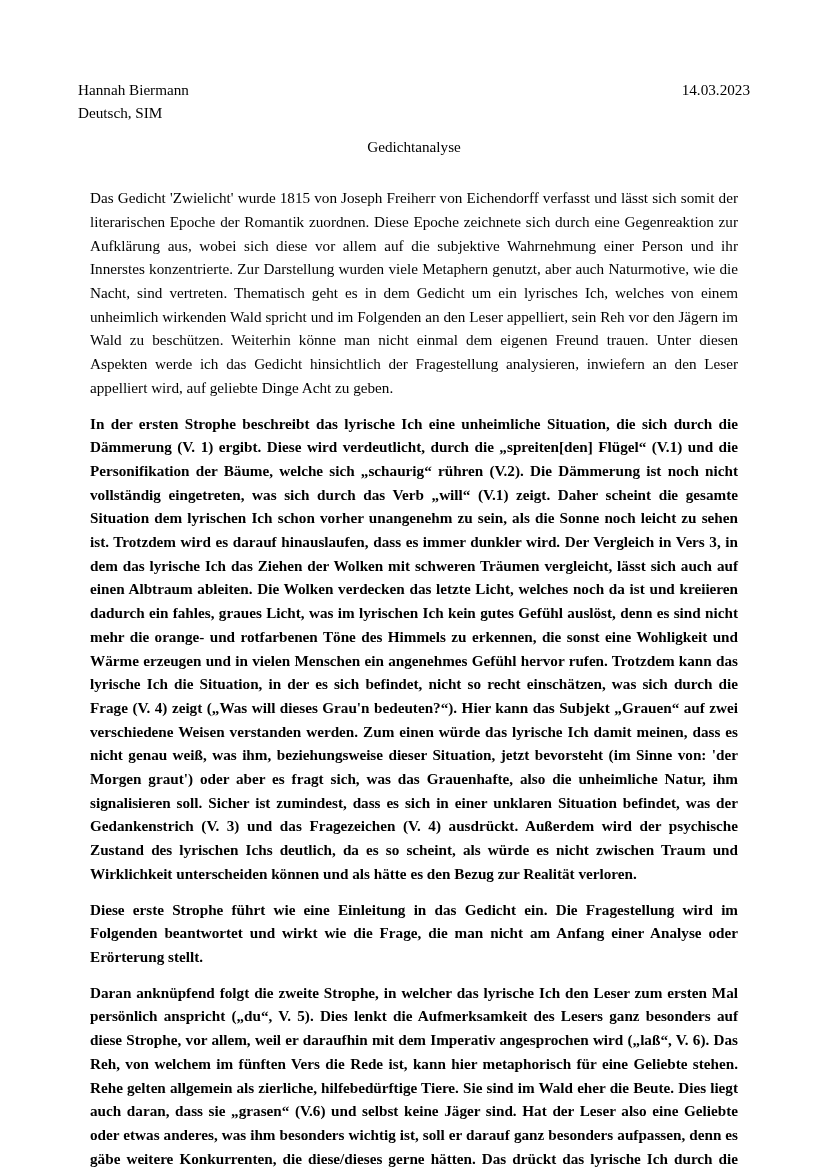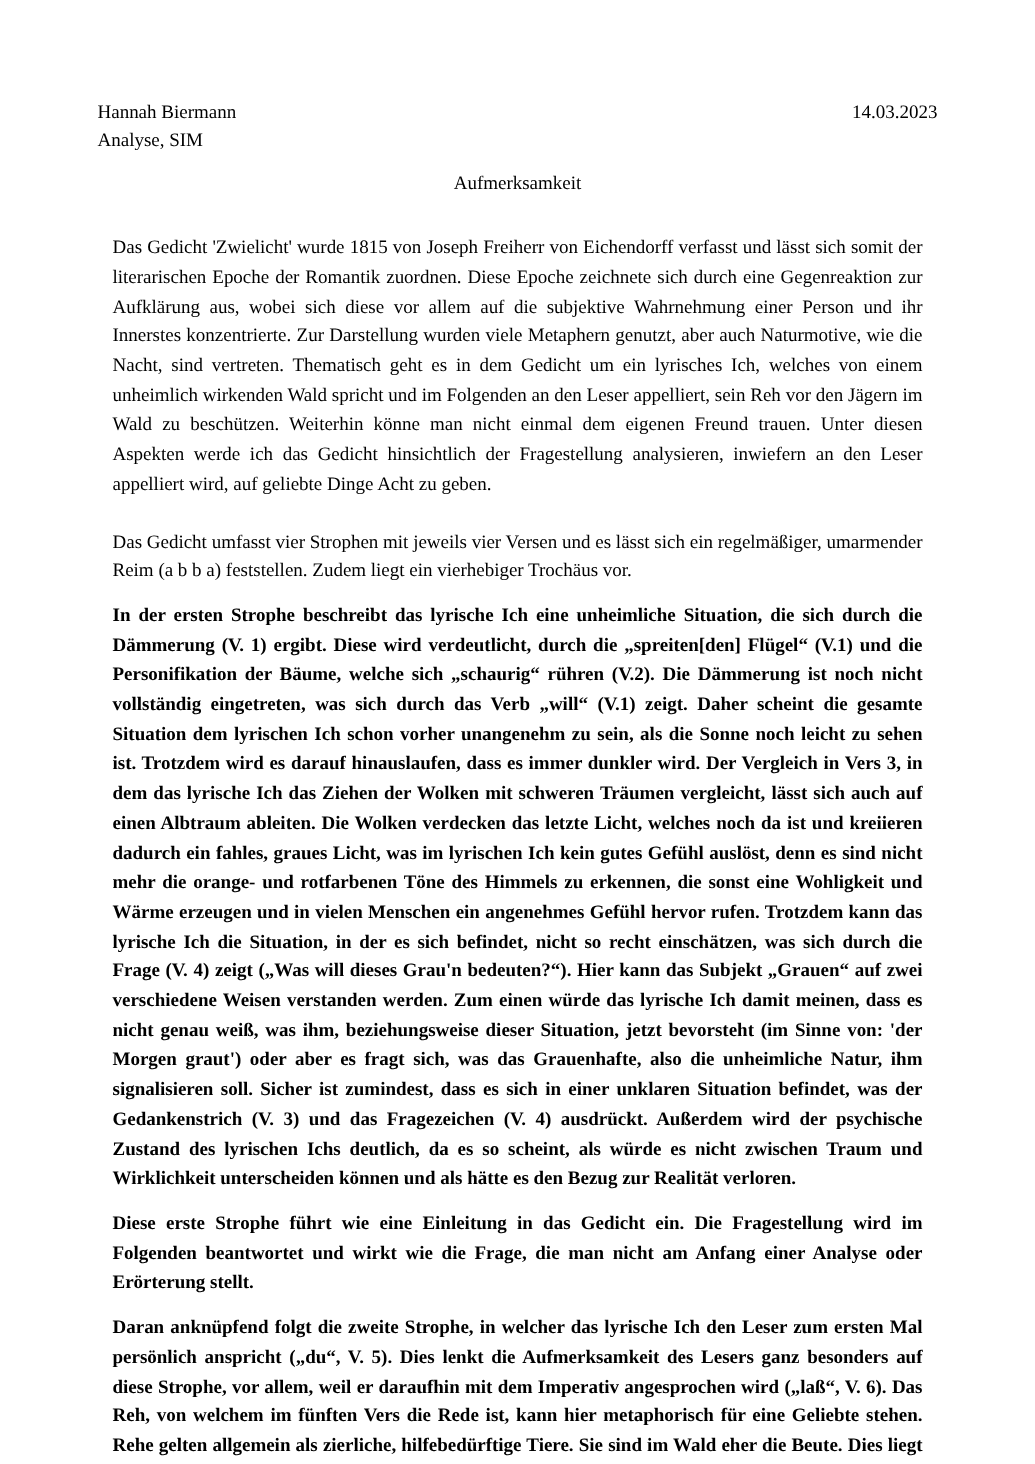--- a/index.html
+++ b/index.html
@@ -63,30 +63,29 @@
   }
 </style>
 </head>
 <body>
 
 <div class="page">
 
   <div class="header-row">
     <div class="header-left">
       <div>Hannah Biermann</div>
-      <div>Analyse, SIM</div>
+      <div>Deutsch, SIM</div>
     </div>
     <div class="header-right">
       <div>14.03.2023</div>
     </div>
   </div>
 
-  <div class="doc-title">Aufmerksamkeit</div>
+  <div class="doc-title">Gedichtanalyse</div>
 
   <div class="body-text">
     <p class="para first">Das Gedicht 'Zwielicht' wurde 1815 von Joseph Freiherr von Eichendorff verfasst und lässt sich somit der literarischen Epoche der Romantik zuordnen. Diese Epoche zeichnete sich durch eine Gegenreaktion zur Aufklärung aus, wobei sich diese vor allem auf die subjektive Wahrnehmung einer Person und ihr Innerstes konzentrierte. Zur Darstellung wurden viele Metaphern genutzt, aber auch Naturmotive, wie die Nacht, sind vertreten. Thematisch geht es in dem Gedicht um ein lyrisches Ich, welches von einem unheimlich wirkenden Wald spricht und im Folgenden an den Leser appelliert, sein Reh vor den Jägern im Wald zu beschützen. Weiterhin könne man nicht einmal dem eigenen Freund trauen. Unter diesen Aspekten werde ich das Gedicht hinsichtlich der Fragestellung analysieren, inwiefern an den Leser appelliert wird, auf geliebte Dinge Acht zu geben.</p>
-    <p class="para gap">Das Gedicht umfasst vier Strophen mit jeweils vier Versen und es lässt sich ein regelmäßiger, umarmender Reim (a b b a) feststellen. Zudem liegt ein vierhebiger Trochäus vor.</p>
     <p class="para tight">In der ersten Strophe beschreibt das lyrische Ich eine unheimliche Situation, die sich durch die Dämmerung (V. 1) ergibt. Diese wird verdeutlicht, durch die „spreiten[den] Flügel“ (V.1) und die Personifikation der Bäume, welche sich „schaurig“ rühren (V.2). Die Dämmerung ist noch nicht vollständig eingetreten, was sich durch das Verb „will“ (V.1) zeigt. Daher scheint die gesamte Situation dem lyrischen Ich schon vorher unangenehm zu sein, als die Sonne noch leicht zu sehen ist. Trotzdem wird es darauf hinauslaufen, dass es immer dunkler wird. Der Vergleich in Vers 3, in dem das lyrische Ich das Ziehen der Wolken mit schweren Träumen vergleicht, lässt sich auch auf einen Albtraum ableiten. Die Wolken verdecken das letzte Licht, welches noch da ist und kreiieren dadurch ein fahles, graues Licht, was im lyrischen Ich kein gutes Gefühl auslöst, denn es sind nicht mehr die orange- und rotfarbenen Töne des Himmels zu erkennen, die sonst eine Wohligkeit und Wärme erzeugen und in vielen Menschen ein angenehmes Gefühl hervor rufen. Trotzdem kann das lyrische Ich die Situation, in der es sich befindet, nicht so recht einschätzen, was sich durch die Frage (V. 4) zeigt („Was will dieses Grau'n bedeuten?“). Hier kann das Subjekt „Grauen“ auf zwei verschiedene Weisen verstanden werden. Zum einen würde das lyrische Ich damit meinen, dass es nicht genau weiß, was ihm, beziehungsweise dieser Situation, jetzt bevorsteht (im Sinne von: 'der Morgen graut') oder aber es fragt sich, was das Grauenhafte, also die unheimliche Natur, ihm signalisieren soll. Sicher ist zumindest, dass es sich in einer unklaren Situation befindet, was der Gedankenstrich (V. 3) und das Fragezeichen (V. 4) ausdrückt. Außerdem wird der psychische Zustand des lyrischen Ichs deutlich, da es so scheint, als würde es nicht zwischen Traum und Wirklichkeit unterscheiden können und als hätte es den Bezug zur Realität verloren.</p>
     <p class="para tight">Diese erste Strophe führt wie eine Einleitung in das Gedicht ein. Die Fragestellung wird im Folgenden beantwortet und wirkt wie die Frage, die man nicht am Anfang einer Analyse oder Erörterung stellt.</p>
     <p class="para tight">Daran anknüpfend folgt die zweite Strophe, in welcher das lyrische Ich den Leser zum ersten Mal persönlich anspricht („du“, V. 5). Dies lenkt die Aufmerksamkeit des Lesers ganz besonders auf diese Strophe, vor allem, weil er daraufhin mit dem Imperativ angesprochen wird („laß“, V. 6). Das Reh, von welchem im fünften Vers die Rede ist, kann hier metaphorisch für eine Geliebte stehen. Rehe gelten allgemein als zierliche, hilfebedürftige Tiere. Sie sind im Wald eher die Beute. Dies liegt auch daran, dass sie „grasen“ (V.6) und selbst keine Jäger sind. Hat der Leser also eine Geliebte oder etwas anderes, was ihm besonders wichtig ist, soll er darauf ganz besonders aufpassen, denn es gäbe weitere Konkurrenten, die diese/dieses gerne hätten. Das drückt das lyrische Ich durch die Jäger aus, welche</p>
   </div>
 
 </div>
 
 </body></html>

